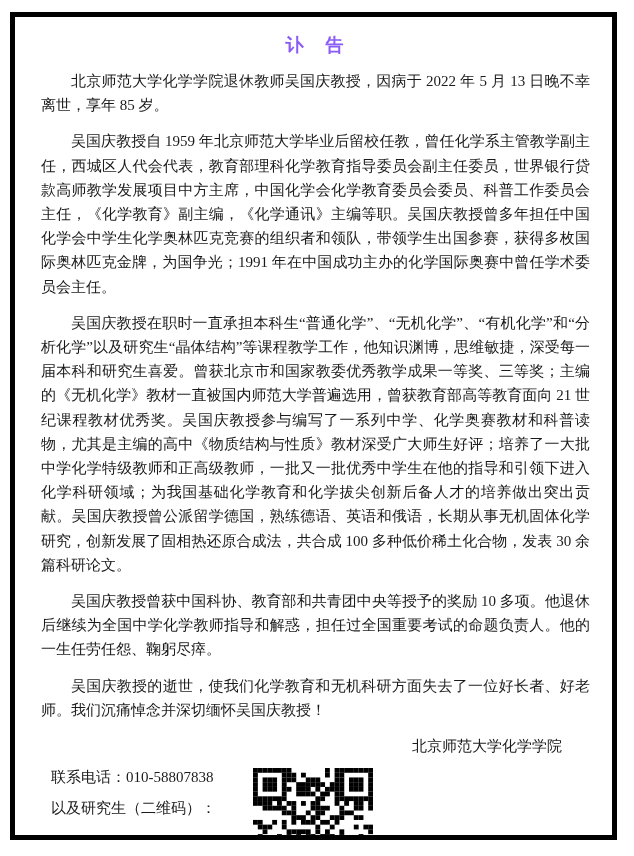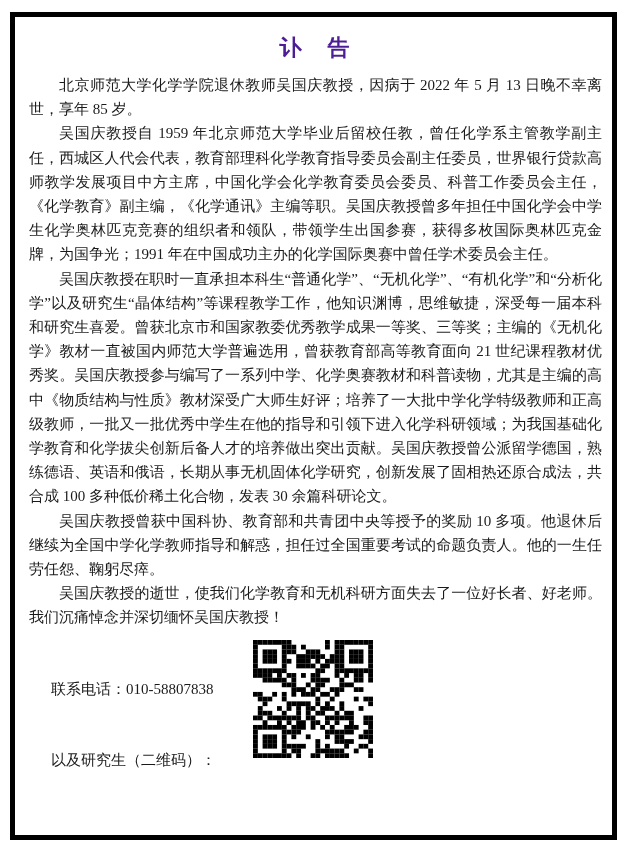--- a/index.html
+++ b/index.html
@@ -27,27 +27,27 @@
     background: #ffffff;
     overflow: hidden;
   }
   .content {
     padding: 12px 10px 0 14px;
     color: #1a1a1a;
   }
   h1.notice-title {
     margin: 4px 0 10px 0;
     text-align: center;
-    font-size: 22px;
+    font-size: 18px;
     font-weight: bold;
     letter-spacing: 2px;
-    color: #4c1d95;
+    color: #8b5cf6;
   }
   .body-text p {
-    margin: 0;
+    margin: 12px;
     font-size: 15px;
     line-height: 24.2px;
     text-align: justify;
     text-indent: 2em;
     color: #1a1a1a;
     word-break: break-all;
   }
   .sig-block {
     margin-top: 4px;
   }
@@ -70,21 +70,20 @@
     margin-left: 22px;
   }
   .contact-col {
     width: 188px;
     flex: 0 0 auto;
   }
   .contact-line {
     font-size: 15px;
     line-height: 31px;
     white-space: nowrap;
-    margin-top: 40px;
   }
   .qr {
     flex: 0 0 auto;
     width: 120px;
     height: 118px;
     margin-left: 14px;
     margin-top: 6px;
   }
   .qr svg { display: block; }
 </style>
@@ -99,20 +98,21 @@
 
       <div class="body-text">
         <p>北京师范大学化学学院退休教师吴国庆教授，因病于 2022 年 5 月 13 日晚不幸离世，享年 85 岁。</p>
         <p>吴国庆教授自 1959 年北京师范大学毕业后留校任教，曾任化学系主管教学副主任，西城区人代会代表，教育部理科化学教育指导委员会副主任委员，世界银行贷款高师教学发展项目中方主席，中国化学会化学教育委员会委员、科普工作委员会主任，《化学教育》副主编，《化学通讯》主编等职。吴国庆教授曾多年担任中国化学会中学生化学奥林匹克竞赛的组织者和领队，带领学生出国参赛，获得多枚国际奥林匹克金牌，为国争光；1991 年在中国成功主办的化学国际奥赛中曾任学术委员会主任。</p>
         <p>吴国庆教授在职时一直承担本科生“普通化学”、“无机化学”、“有机化学”和“分析化学”以及研究生“晶体结构”等课程教学工作，他知识渊博，思维敏捷，深受每一届本科和研究生喜爱。曾获北京市和国家教委优秀教学成果一等奖、三等奖；主编的《无机化学》教材一直被国内师范大学普遍选用，曾获教育部高等教育面向 21 世纪课程教材优秀奖。吴国庆教授参与编写了一系列中学、化学奥赛教材和科普读物，尤其是主编的高中《物质结构与性质》教材深受广大师生好评；培养了一大批中学化学特级教师和正高级教师，一批又一批优秀中学生在他的指导和引领下进入化学科研领域；为我国基础化学教育和化学拔尖创新后备人才的培养做出突出贡献。吴国庆教授曾公派留学德国，熟练德语、英语和俄语，长期从事无机固体化学研究，创新发展了固相热还原合成法，共合成 100 多种低价稀土化合物，发表 30 余篇科研论文。</p>
         <p>吴国庆教授曾获中国科协、教育部和共青团中央等授予的奖励 10 多项。他退休后继续为全国中学化学教师指导和解惑，担任过全国重要考试的命题负责人。他的一生任劳任怨、鞠躬尽瘁。</p>
         <p>吴国庆教授的逝世，使我们化学教育和无机科研方面失去了一位好长者、好老师。我们沉痛悼念并深切缅怀吴国庆教授！</p>
       </div>
 
       <div class="sig-block">
+        <div class="sig-org">北京师范大学化学学院</div>
       </div>
 
       <div class="contact-row">
         <div class="contact-col">
           <div class="contact-line"><span>联系电话：</span><span>010-58807838</span></div>
           <div class="contact-line">以及研究生（二维码）：</div>
         </div>
         <div class="qr" id="qr">
             <svg xmlns="http://www.w3.org/2000/svg" width="120" height="118" viewBox="0 0 120 118">
               <rect width="120" height="118" fill="#fff"></rect>

